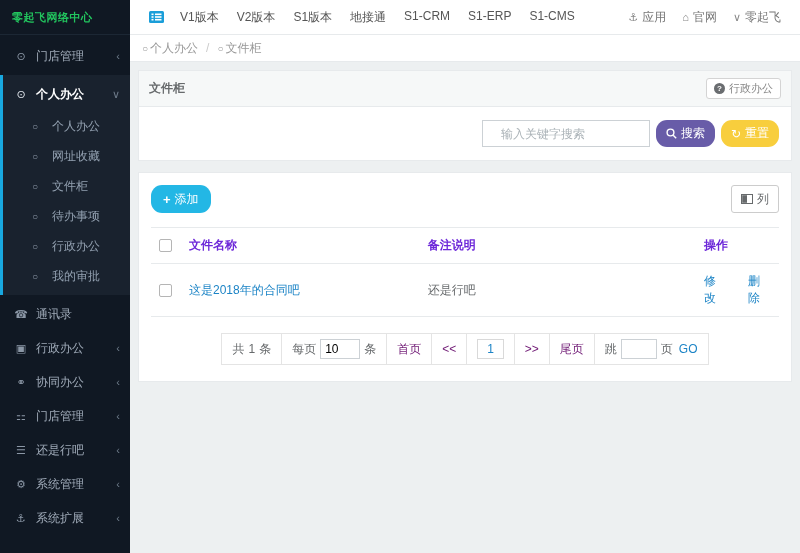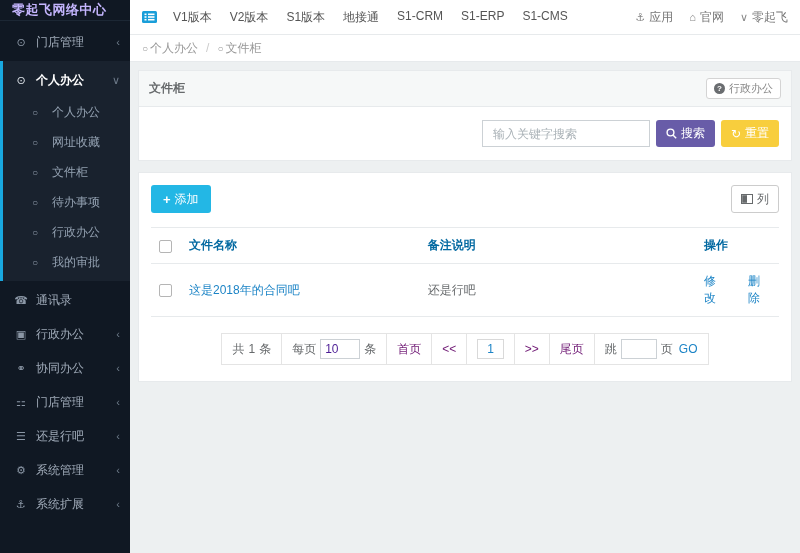--- a/index.html
+++ b/index.html
@@ -1,36 +1,36 @@
 <!DOCTYPE html>
 <html><head>
 <meta charset="utf-8">
 <style>
   * { margin:0; padding:0; box-sizing:border-box; }
   html,body { width:800px; height:553px; overflow:hidden; }
   body { display:flex; font-family:"Liberation Sans","DejaVu Sans",sans-serif; font-size:12px; color:#676a6c; background:#edf0f1; }
 
   
   .sidebar { width:130px; flex-shrink:0; background:#101823; display:flex; flex-direction:column; }
-  .logo { height:21px; display:flex; align-items:center; padding-left:12px; color:#c4b5fd; font-weight:bold; font-size:13px; border-bottom:1px solid #1c2734; letter-spacing:.5px; }
+  .logo { height:35px; display:flex; align-items:center; padding-left:12px; color:#22c55e; font-weight:bold; font-size:11px; border-bottom:1px solid #1c2734; letter-spacing:.5px; }
   .side-nav { flex:1; padding-top:4px; }
   .nav-item { height:34px; display:flex; align-items:center; padding:0 10px 0 13px; color:#a0abb9; cursor:pointer; }
   .nav-item .mi { width:16px; font-size:11px; color:#8b97a6; margin-right:7px; text-align:center; flex-shrink:0; }
   .nav-item .lbl { flex:1; white-space:nowrap; }
   .nav-item .chev { color:#6e7b8a; font-size:11px; }
   .active-group { background:#19222e; border-left:3px solid #18a8e0; margin:2px 0; padding:2px 0 4px 0; }
   .active-group .nav-item { padding-left:10px; }
   .active-group .nav-item .lbl { color:#ffffff; font-weight:bold; }
   .active-group .nav-item .mi { color:#dfe5eb; }
   .sub-item { height:30px; display:flex; align-items:center; padding-left:29px; color:#93a1b1; cursor:pointer; }
   .sub-item .mi { width:12px; font-size:10px; margin-right:8px; color:#8b97a6; }
 
   
   .main { flex:1; display:flex; flex-direction:column; min-width:0; }
-  .topbar { height:35px; background:#fff; border-bottom:1px solid #e7eaec; display:flex; align-items:center; padding:0 12px; flex-shrink:0; }
+  .topbar { height:35px; background:#fff; border-bottom:1px solid #e7eaec; display:flex; align-items:center; padding:0 19px; flex-shrink:0; }
   .menu-toggle { display:flex; align-items:center; margin-right:16px; cursor:pointer; }
   .top-nav { display:flex; gap:18px; }
   .top-nav .tnav { color:#555; cursor:pointer; white-space:nowrap; }
   .top-right { margin-left:auto; display:flex; gap:16px; align-items:center; }
   .top-right .tritem { color:#777; cursor:pointer; display:flex; align-items:center; gap:4px; white-space:nowrap; }
   .ticon { font-size:11px; color:#888; }
 
   .breadcrumb { height:27px; background:#fff; border-bottom:1px solid #e7eaec; display:flex; align-items:center; padding:0 12px; color:#999; flex-shrink:0; gap:6px; }
   .breadcrumb .bc-circle { font-size:10px; color:#9a9a9a; margin-right:2px; }
   .breadcrumb .bc-item { cursor:pointer; display:flex; align-items:center; }
@@ -38,45 +38,45 @@
 
   .content { flex:1; padding:8px 8px; overflow:hidden; }
 
   .ibox { background:#fff; margin-bottom:11px; border:1px solid #e7eaec; }
   .ibox-title { background:#f6f8f8; border-bottom:1px solid #e7eaec; padding:7px 10px; display:flex; align-items:center; justify-content:space-between; }
   .ibox-title .ptitle { font-weight:bold; color:#676a6c; }
   .help-btn { display:inline-flex; align-items:center; gap:4px; background:#fff; border:1px solid #d4d4d4; border-radius:3px; padding:2px 7px; font-size:11px; color:#888; cursor:pointer; }
   .qmark { width:11px; height:11px; border-radius:50%; background:#6a6d70; color:#fff; font-size:8px; display:inline-flex; align-items:center; justify-content:center; font-weight:bold; }
 
   .search-row { padding:13px 12px; display:flex; justify-content:flex-end; align-items:center; }
-  .search-input { width:168px; height:27px; border:1px solid #ccd1d5; padding:0 10px; font-size:12px; color:#676a6c; outline:none; }
+  .search-input { width:168px; height:27px; border:1px solid #ccd1d5; padding:0 18px; font-size:12px; color:#676a6c; outline:none; }
   .search-input::placeholder { color:#aab2b7; }
-  .btn { height:27px; border:none; border-radius:3px; color:#fff; font-size:12px; padding:0 10px; display:inline-flex; align-items:center; gap:4px; cursor:pointer; font-family:inherit; }
+  .btn { height:27px; border:none; border-radius:11px; color:#fff; font-size:12px; padding:0 10px; display:inline-flex; align-items:center; gap:4px; cursor:pointer; font-family:inherit; }
   .btn-search { background:#685ca8; margin-left:6px; }
   .btn-reset { background:#f8ce3d; margin-left:6px; }
   .btn-add { background:#23b7e5; padding:0 12px; height:28px; }
   .btn-add .plus { font-weight:bold; font-size:13px; }
 
   .panel-body { background:#fff; border:1px solid #e7eaec; padding:12px; }
   .tool-row { display:flex; align-items:center; justify-content:space-between; }
   .btn-cols { background:#fff; border:1px solid #ccc; border-radius:3px; height:28px; padding:0 9px; color:#676a6c; font-size:12px; display:inline-flex; align-items:center; gap:4px; cursor:pointer; font-family:inherit; }
 
   table.data { width:100%; border-collapse:collapse; margin-top:14px; }
-  table.data th { text-align:left; font-weight:bold; color:#0369a1; border-top:1px solid #e7eaec; border-bottom:1px solid #e7eaec; padding:9px 8px; }
+  table.data th { text-align:left; font-weight:bold; color:#6d28d9; border-top:1px solid #e7eaec; border-bottom:1px solid #e7eaec; padding:9px 8px;font-family:Liberation Mono, monospace; }
   table.data td { border-bottom:1px solid #e7eaec; padding:9px 8px; color:#676a6c; }
   .cbx { width:13px; height:13px; border:1px solid #b5b5b5; border-radius:2px; background:#fff; display:inline-block; cursor:pointer; vertical-align:middle; }
   a.lnk { color:#1c84c6; text-decoration:none; cursor:pointer; }
   .act-links { display:flex; gap:21px; }
 
   .pager-wrap { text-align:center; margin-top:16px; margin-bottom:4px; }
   .pager { display:inline-flex; border:1px solid #e4e4e4; align-items:stretch; }
   .pcell { padding:5px 10px; border-right:1px solid #e4e4e4; display:flex; align-items:center; gap:4px; color:#676a6c; }
   .pcell:last-child { border-right:none; }
   .pcell.plink { color:#701a75; cursor:pointer; }
-  .pg-input { width:40px; height:20px; border:1px solid #ccd1d5; font-size:12px; padding:0 4px; color:#4c1d95; outline:none; }
+  .pg-input { width:40px; height:20px; border:1px solid #ccd1d5; font-size:12px; padding:0 4px; color:#000000; outline:none; }
   .pg-jump { width:36px; }
   .page-box { border:1px solid #d9d9d9; padding:2px 9px; color:#1c84c6; cursor:pointer; }
   .go-link { color:#1c84c6; cursor:pointer; margin-left:2px; }
 </style>
 </head>
 <body>
 
 <aside class="sidebar">
   <div class="logo">零起飞网络中心</div>
   <nav class="side-nav">

